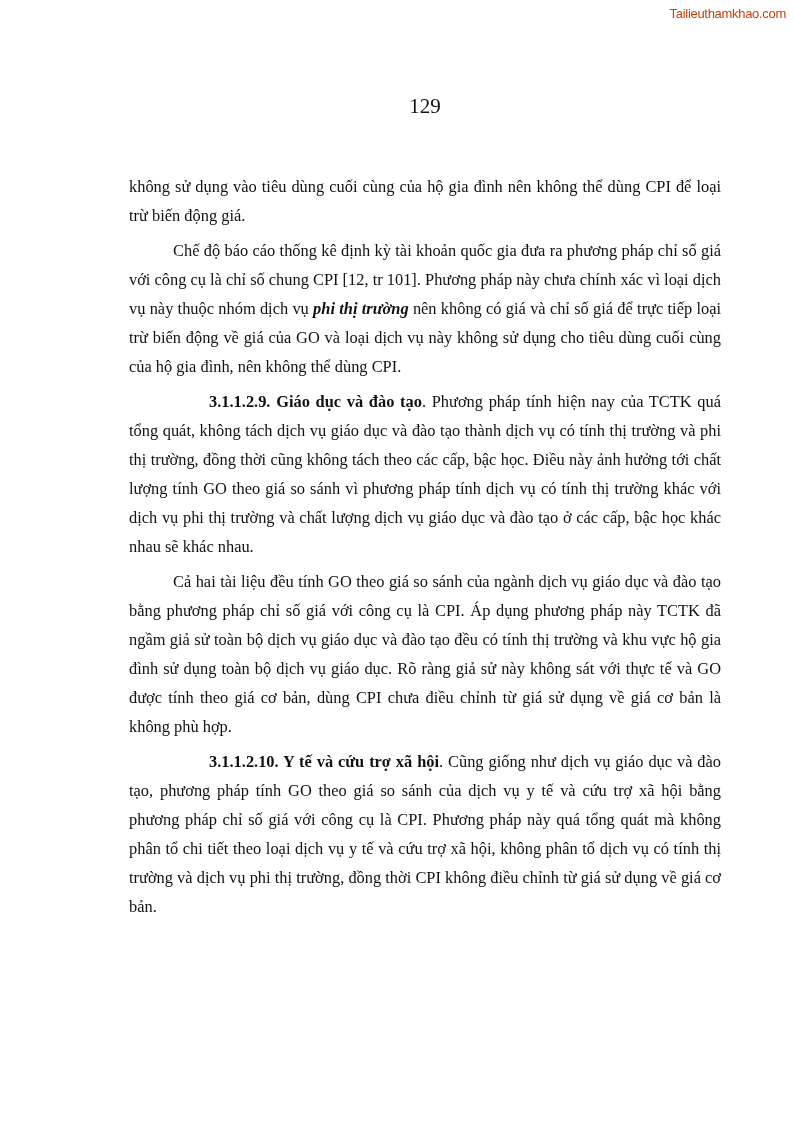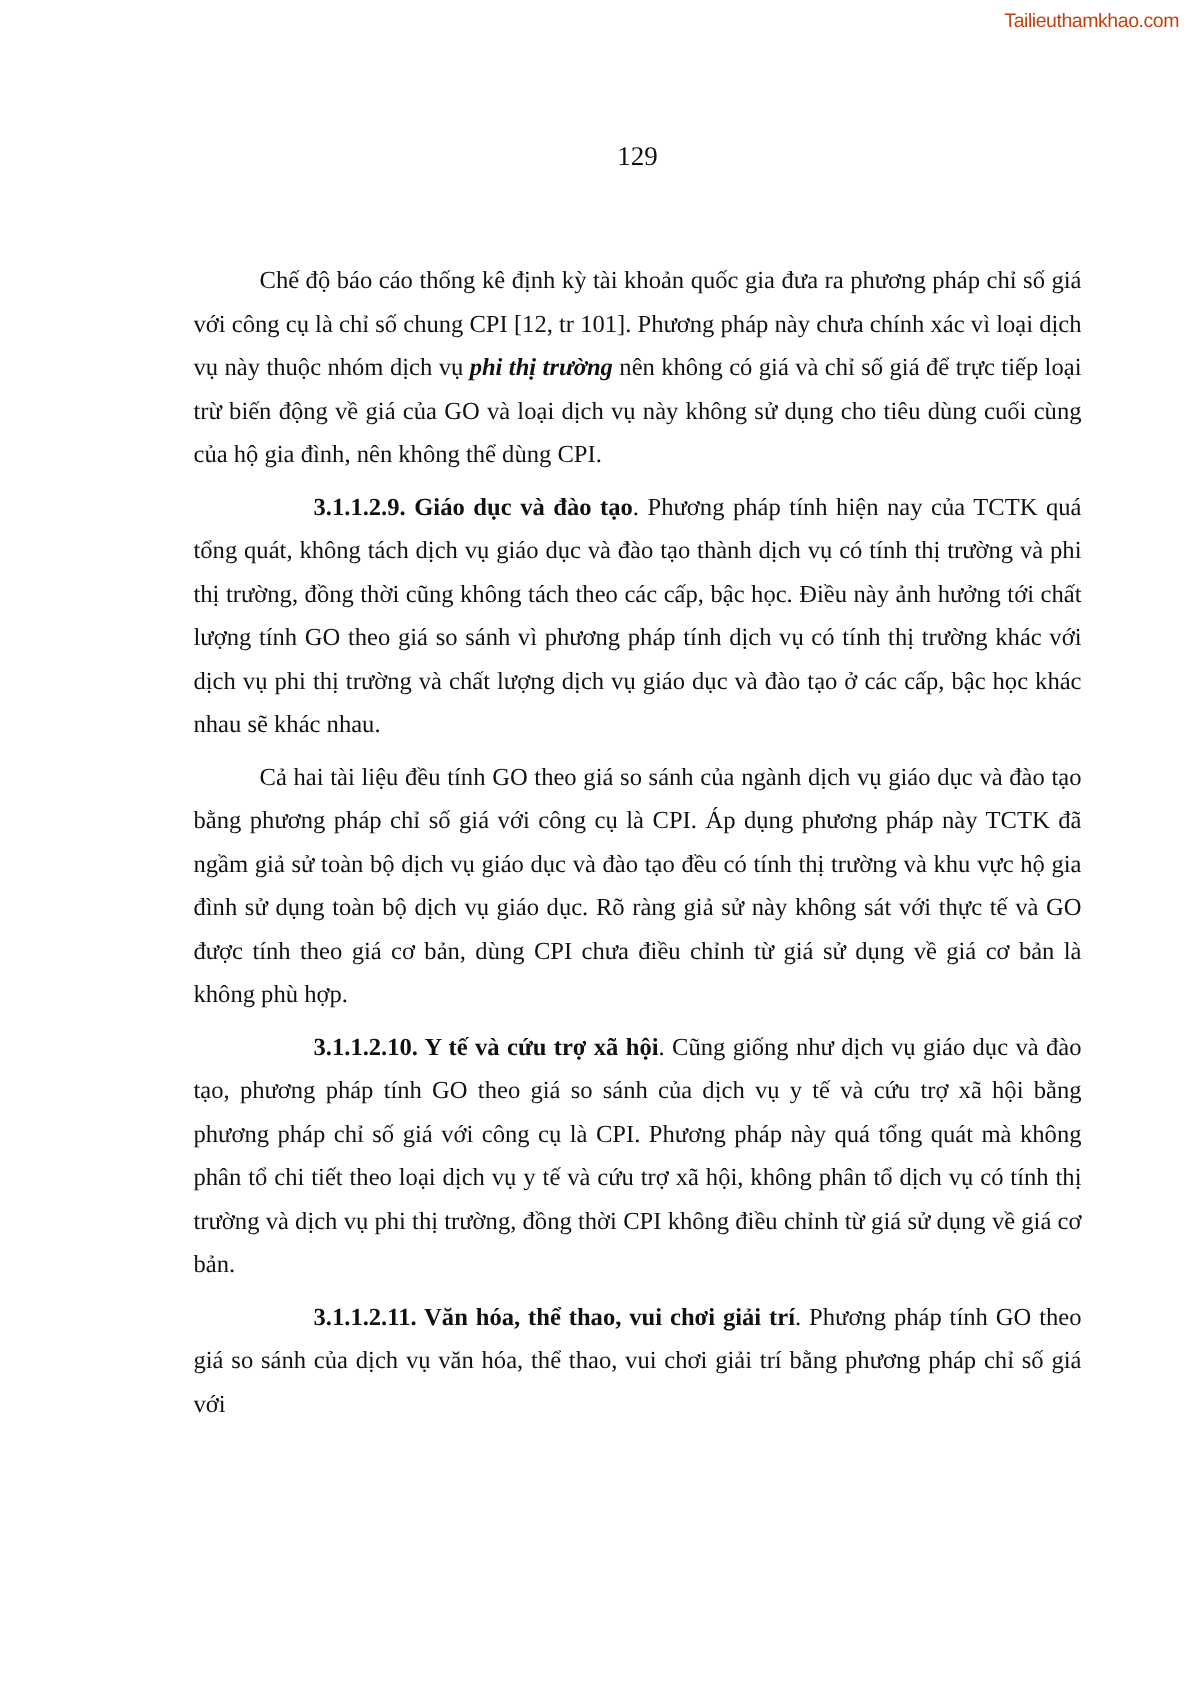--- a/index.html
+++ b/index.html
@@ -23,21 +23,21 @@
     font-size: 13px;
     color: #c2410c;
     letter-spacing: -0.3px;
   }
   .page-number {
     position: absolute;
     top: 94px;
     left: 0;
     width: 100%;
     text-align: center;
-    font-size: 18px;
+    font-size: 21px;
     padding-left: 56px;
     box-sizing: border-box;
   }
   .content {
     position: absolute;
     top: 172px;
     left: 129px;
     width: 592px;
   }
   .para {
@@ -60,34 +60,34 @@
 </style>
 </head>
 <body>
 
 <div class="watermark">Tailieuthamkhao.com</div>
 
 <div class="page-number">129</div>
 
 <div class="content">
 
+  <p class="para">
+    <span>không sử dụng vào tiêu dùng cuối cùng của hộ gia đình nên không thể dùng CPI để loại trừ biến động giá.</span>
+  </p>
 
   <p class="para indent">
     <span>Chế độ báo cáo thống kê định kỳ tài khoản quốc gia đưa ra phương pháp chỉ số giá với công cụ là chỉ số chung CPI [12, tr 101]. Phương pháp này chưa chính xác vì loại dịch vụ này thuộc nhóm dịch vụ </span><span class="emph">phi thị trường</span><span> nên không có giá và chỉ số giá để trực tiếp loại trừ biến động về giá của GO và loại dịch vụ này không sử dụng cho tiêu dùng cuối cùng của hộ gia đình, nên không thể dùng CPI.</span>
   </p>
 
   <p class="para indent">
     <span class="heading">3.1.1.2.9. Giáo dục và đào tạo</span><span>. Phương pháp tính hiện nay của TCTK quá tổng quát, không tách dịch vụ giáo dục và đào tạo thành dịch vụ có tính thị trường và phi thị trường, đồng thời cũng không tách theo các cấp, bậc học. Điều này ảnh hưởng tới chất lượng tính GO theo giá so sánh vì phương pháp tính dịch vụ có tính thị trường khác với dịch vụ phi thị trường và chất lượng dịch vụ giáo dục và đào tạo ở các cấp, bậc học khác nhau sẽ khác nhau.</span>
   </p>
 
   <p class="para indent">
     <span>Cả hai tài liệu đều tính GO theo giá so sánh của ngành dịch vụ giáo dục và đào tạo bằng phương pháp chỉ số giá với công cụ là CPI. Áp dụng phương pháp này TCTK đã ngầm giả sử toàn bộ dịch vụ giáo dục và đào tạo đều có tính thị trường và khu vực hộ gia đình sử dụng toàn bộ dịch vụ giáo dục. Rõ ràng giả sử này không sát với thực tế và GO được tính theo giá cơ bản, dùng CPI chưa điều chỉnh từ giá sử dụng về giá cơ bản là không phù hợp.</span>
   </p>
 
   <p class="para indent">
     <span class="heading">3.1.1.2.10. Y tế và cứu trợ xã hội</span><span>. Cũng giống như dịch vụ giáo dục và đào tạo, phương pháp tính GO theo giá so sánh của dịch vụ y tế và cứu trợ xã hội bằng phương pháp chỉ số giá với công cụ là CPI. Phương pháp này quá tổng quát mà không phân tổ chi tiết theo loại dịch vụ y tế và cứu trợ xã hội, không phân tổ dịch vụ có tính thị trường và dịch vụ phi thị trường, đồng thời CPI không điều chỉnh từ giá sử dụng về giá cơ bản.</span>
   </p>
 
-  <p class="para indent">
-    <span class="heading">3.1.1.2.11. Văn hóa, thể thao, vui chơi giải trí</span><span>. Phương pháp tính GO theo giá so sánh của dịch vụ văn hóa, thể thao, vui chơi giải trí bằng phương pháp chỉ số giá với</span>
-  </p>
 
 </div>
 
 </body></html>

